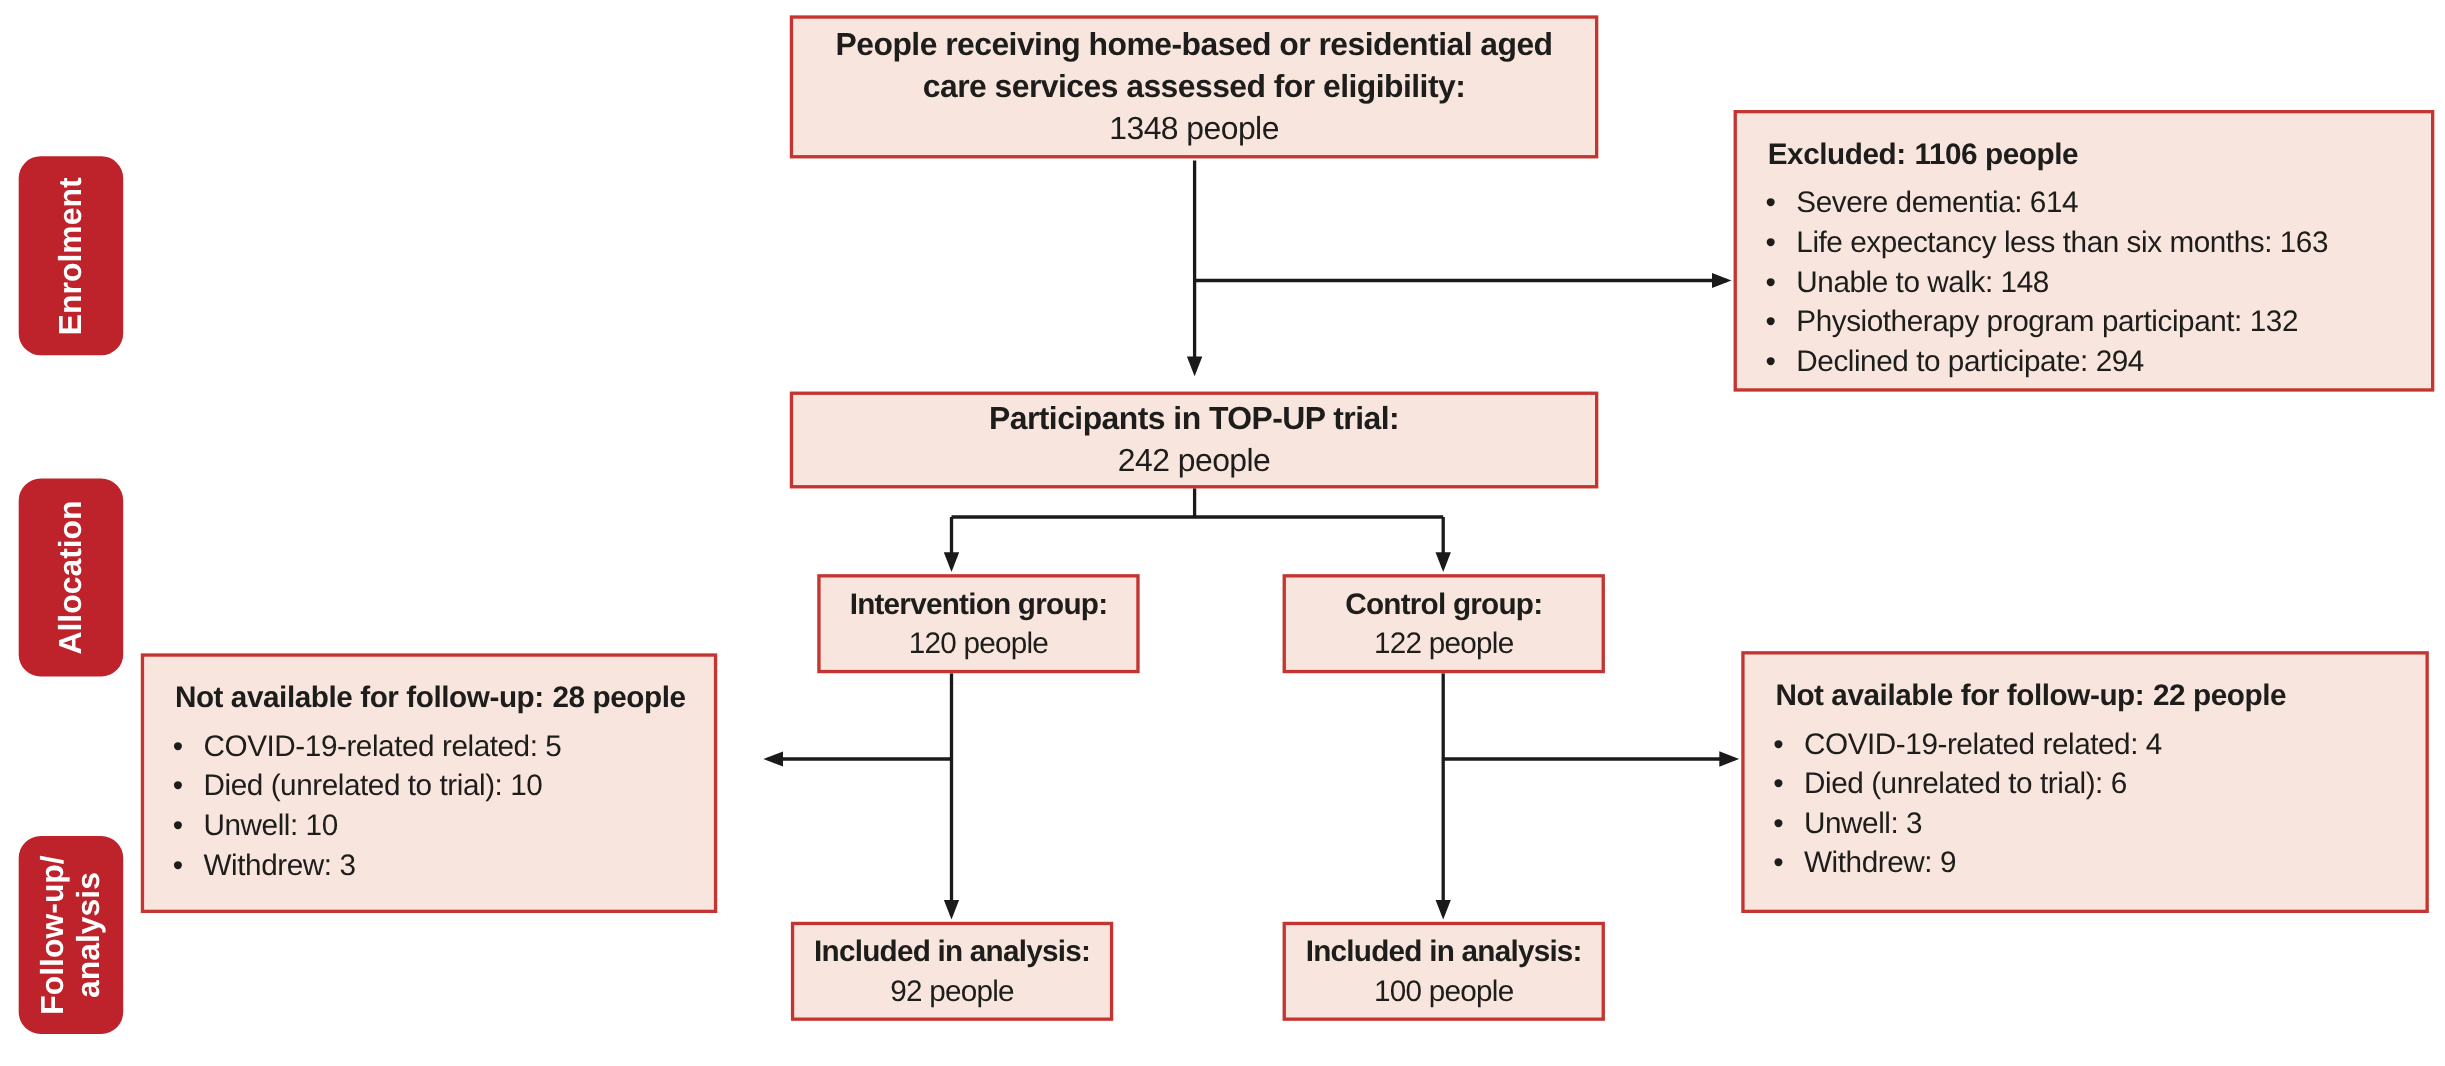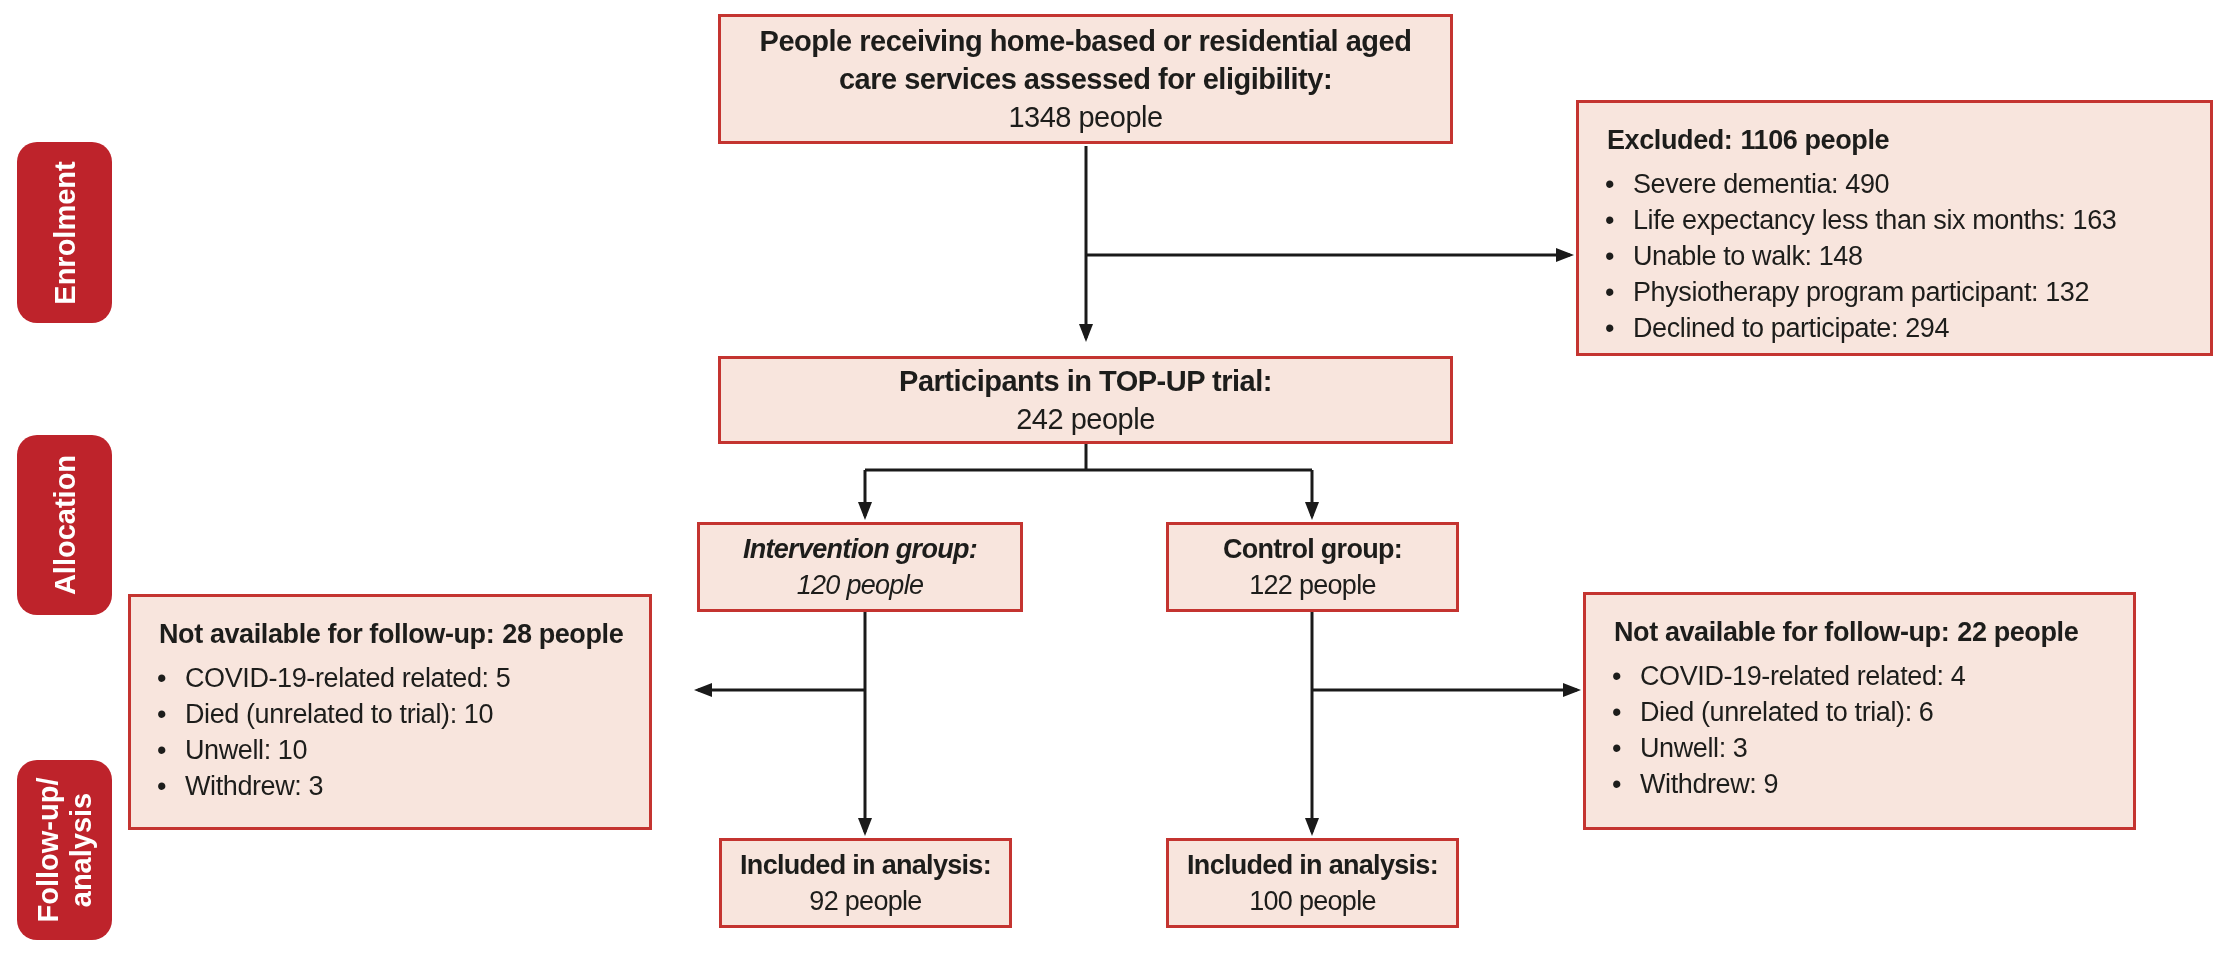--- a/index.html
+++ b/index.html
@@ -120,21 +120,21 @@
   </div>
 
   <div class="box side-box" style="left:1576px;top:100px;width:637px;height:256px;">
     <div class="side-heading">
       <span>Excluded:</span><span class="count">1106 people</span>
     </div>
     <ul class="bullets">
 
         <li>
           <span class="dot">•</span>
-          <span>Severe dementia: 490</span>
+          <span>Severe dementia: 614</span>
         </li>
 
         <li>
           <span class="dot">•</span>
           <span>Life expectancy less than six months: 163</span>
         </li>
 
         <li>
           <span class="dot">•</span>
           <span>Unable to walk: 148</span>
@@ -150,21 +150,21 @@
           <span>Declined to participate: 294</span>
         </li>
       </ul>
   </div>
 
   <div class="box center-box" style="left:718px;top:356px;width:735px;height:88px;">
     <div class="box-title">Participants in TOP-UP trial:</div>
     <div class="box-value">242 people</div>
   </div>
 
-  <div class="box center-box small" style="left:697px;top:522px;width:326px;height:90px;font-style:italic;">
+  <div class="box center-box small" style="left:743px;top:522px;width:293px;height:90px;">
     <div class="box-title">Intervention group:</div>
     <div class="box-value">120 people</div>
   </div>
 
   <div class="box center-box small" style="left:1166px;top:522px;width:293px;height:90px;">
     <div class="box-title">Control group:</div>
     <div class="box-value">122 people</div>
   </div>
 
   <div class="box side-box" style="left:128px;top:594px;width:524px;height:236px;">
@@ -188,21 +188,21 @@
           <span>Unwell: 10</span>
         </li>
 
         <li>
           <span class="dot">•</span>
           <span>Withdrew: 3</span>
         </li>
       </ul>
   </div>
 
-  <div class="box side-box" style="left:1583px;top:592px;width:553px;height:238px;">
+  <div class="box side-box" style="left:1583px;top:592px;width:625px;height:238px;">
     <div class="side-heading">
       <span>Not available for follow-up:</span><span class="count">22 people</span>
     </div>
     <ul class="bullets">
 
         <li>
           <span class="dot">•</span>
           <span>COVID-19-related related: 4</span>
         </li>
 

